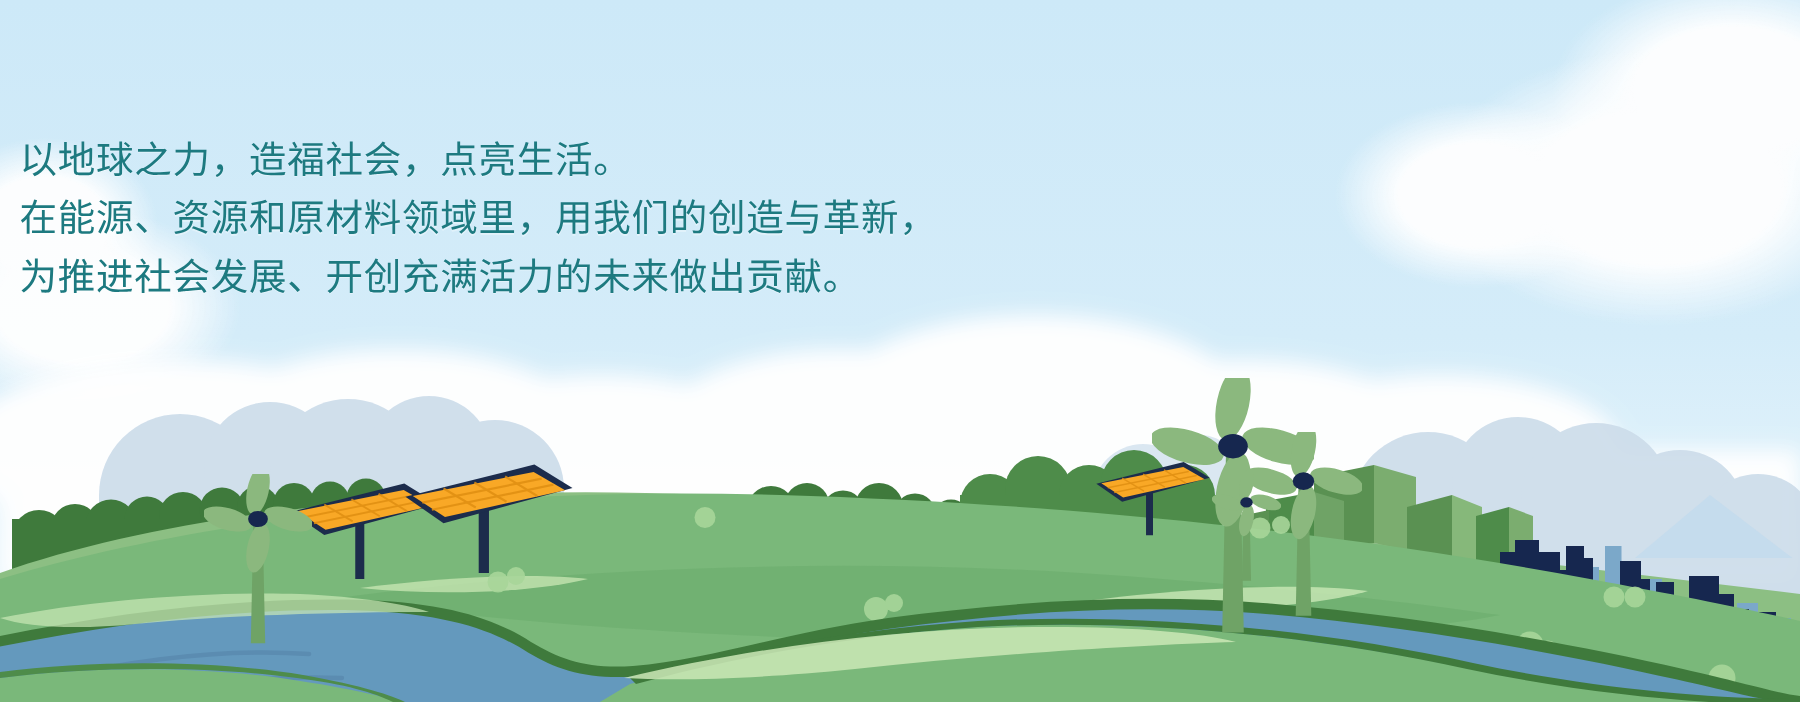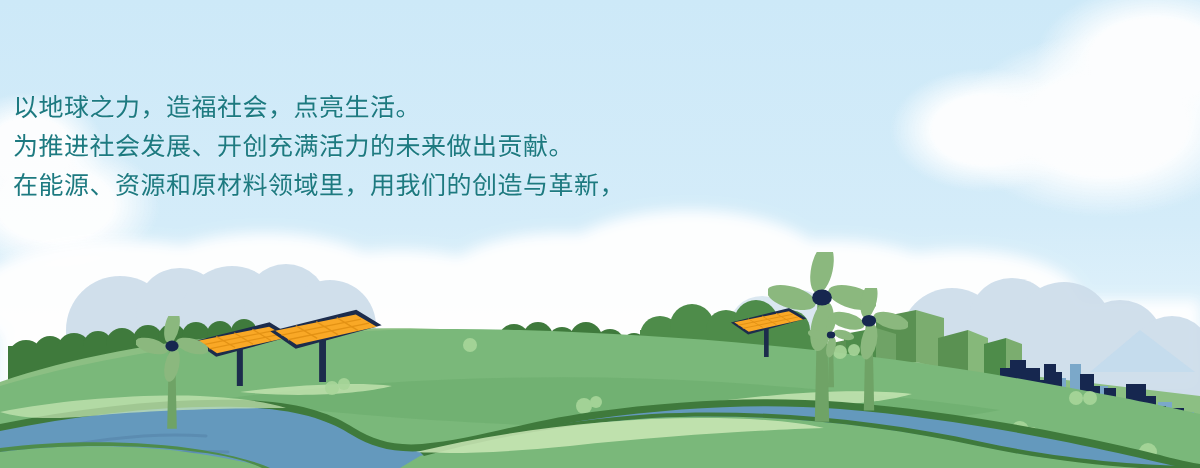--- a/index.html
+++ b/index.html
@@ -303,17 +303,17 @@
       <use href="#windTurbineSym" x="830" y="288" width="78" height="124"></use>
     </g>
     <g>
       <use href="#windTurbineSym" x="808" y="316" width="46" height="72"></use>
     </g>
 
   </svg>
 
   <div id="tagline">
     <span class="line" style="color: rgb(29, 122, 128);">以地球之力，造福社会，点亮生活。</span>
+    <span class="line" style="color: rgb(29, 122, 128);">在能源、资源和原材料领域里，用我们的创造与革新，</span>
     <span class="line" style="color: rgb(29, 122, 128);">为推进社会发展、开创充满活力的未来做出贡献。</span>
-    <span class="line" style="color: rgb(29, 122, 128);">在能源、资源和原材料领域里，用我们的创造与革新，</span>
   </div>
 
 </div>
 
 </body></html>

